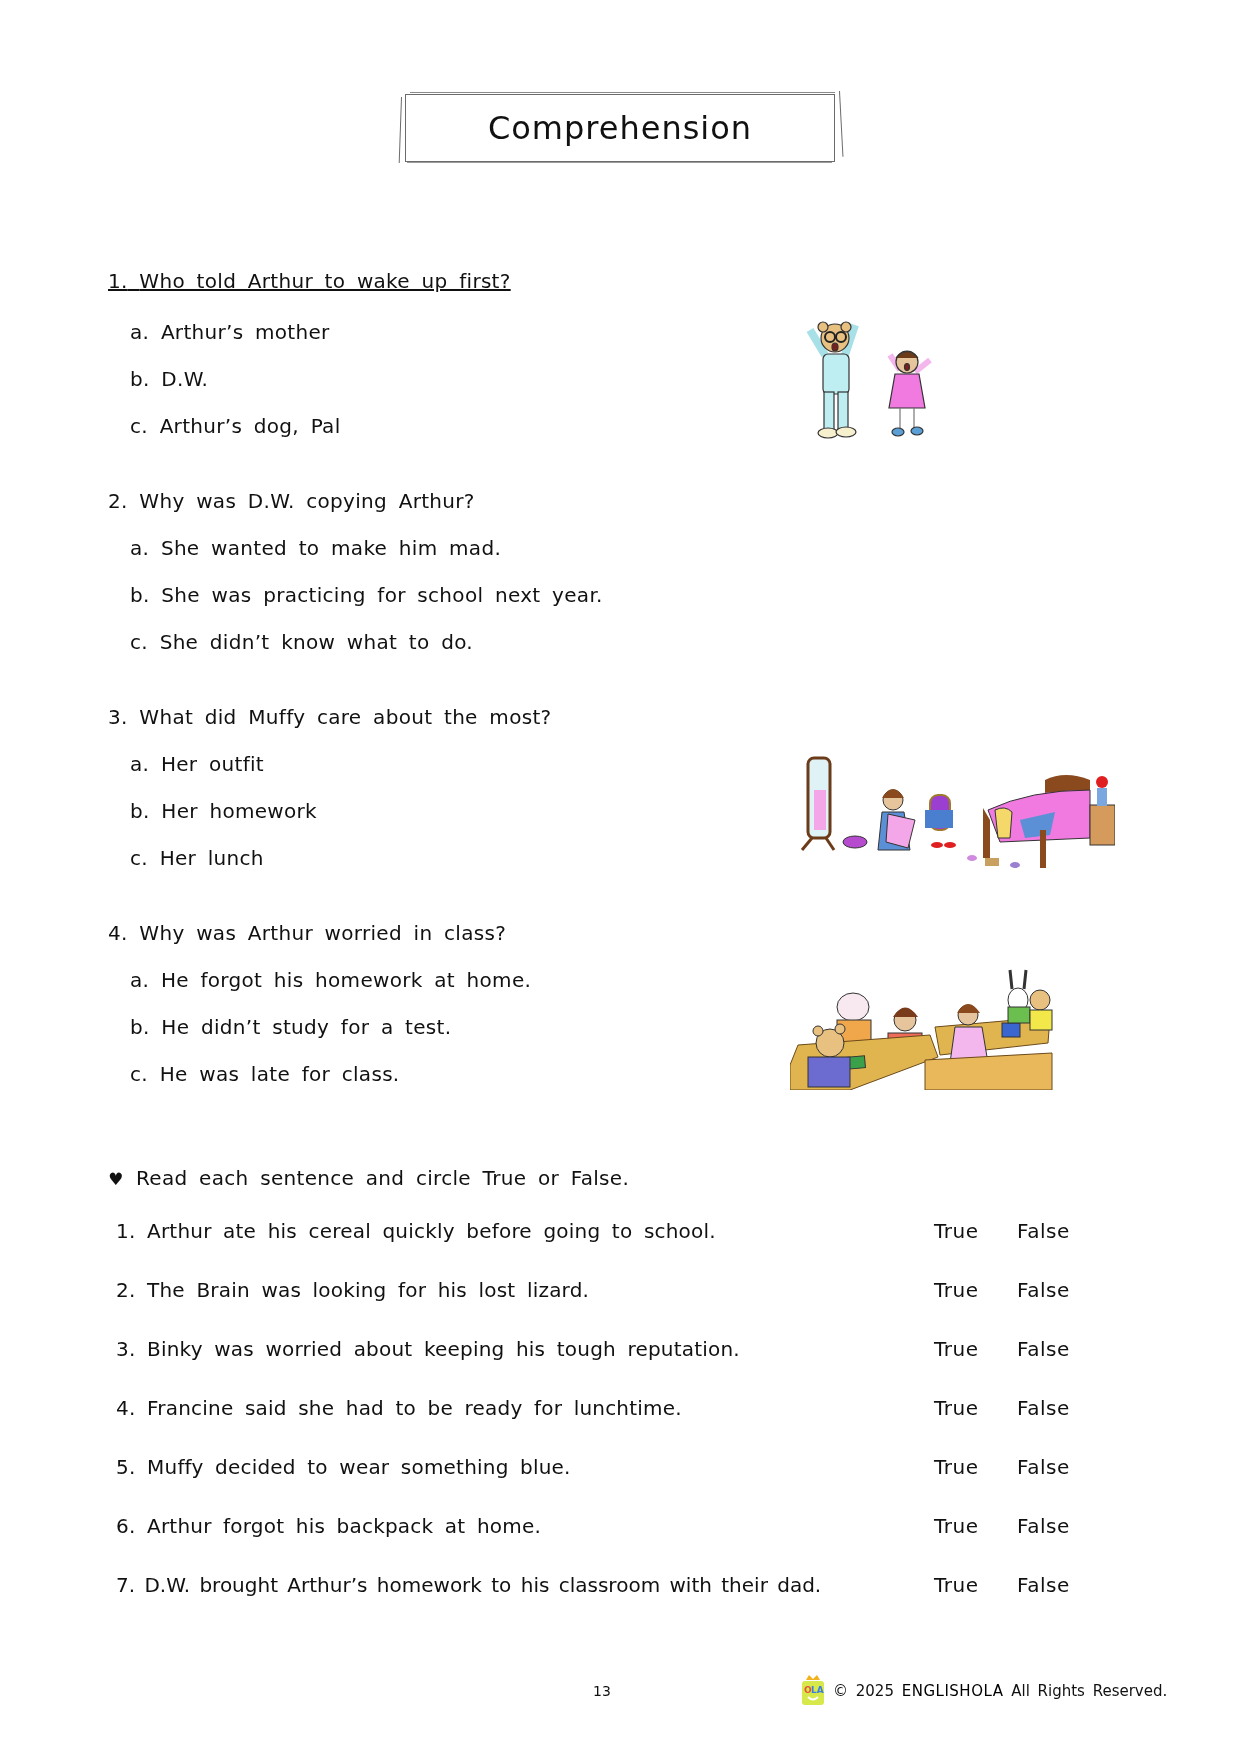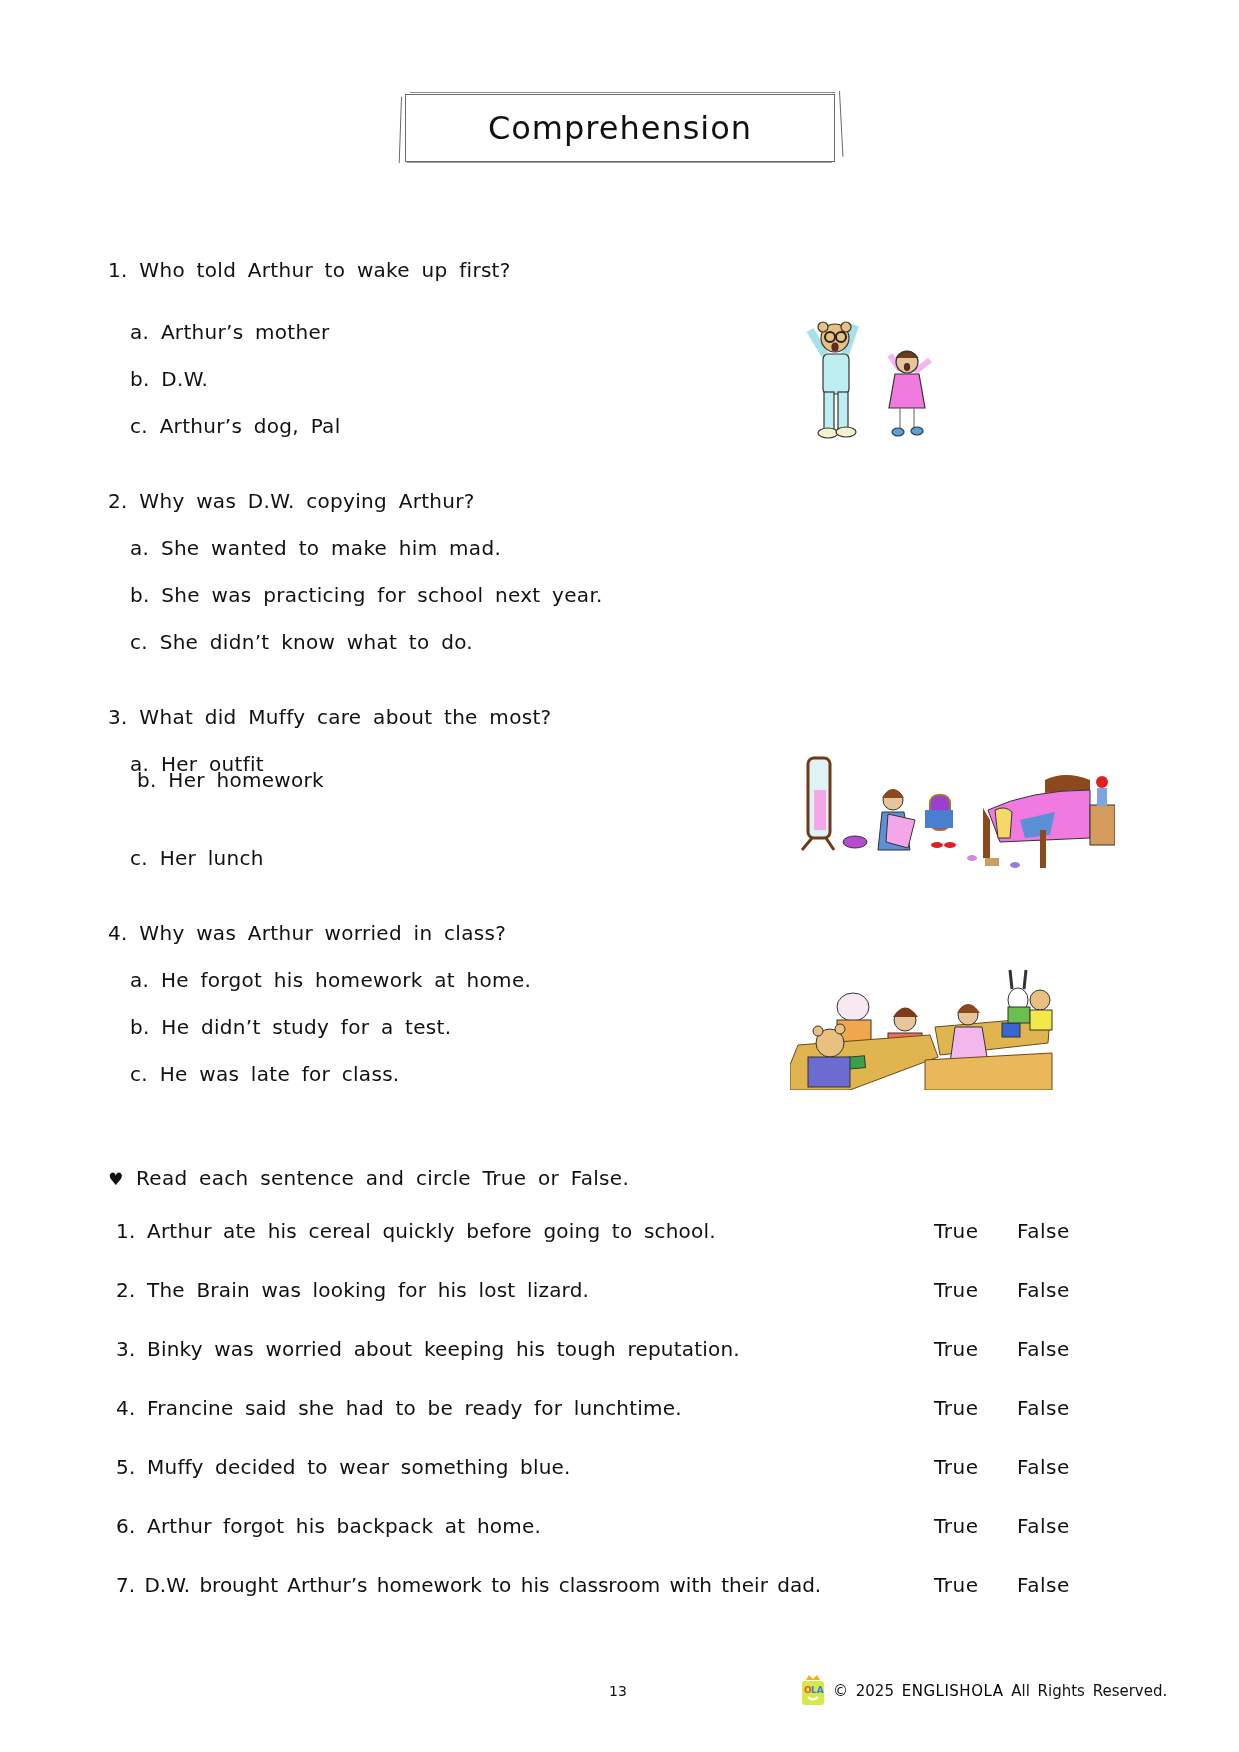--- a/index.html
+++ b/index.html
@@ -42,40 +42,40 @@
   .opt { left: 130px; }
   .heart { display: inline-block; width: 18px; margin-right: 10px; font-size: 17px; }
 
   .tf-row { position: absolute; left: 108px; width: 1020px; height: 24px; font-size: 20px; line-height: 24px; }
   .tf-text { position: absolute; left: 8px; top: 0; white-space: nowrap; word-spacing: 5px; letter-spacing: 0.2px; }
   .tf-true { position: absolute; left: 826px; top: 0; letter-spacing: 0.5px; }
   .tf-false { position: absolute; left: 909px; top: 0; letter-spacing: 0.5px; }
 
   .illus { position: absolute; }
 
-  .footer-page { position: absolute; left: 609px; top: 1683px; font-size: 14px; }
+  .footer-page { position: absolute; left: 593px; top: 1683px; font-size: 14px; }
   .footer-copy {
     position: absolute; left: 833px; top: 1682px; font-size: 15px; white-space: nowrap; word-spacing: 3px;
   }
   .brand { letter-spacing: 0.5px; }
   .logo { position: absolute; left: 800px; top: 1672px; width: 26px; height: 34px; }
 </style>
 </head>
 <body>
 
 <div class="page">
 
   <div class="title-shadow-top"></div>
   <div class="title-box">
     <span class="title-text">Comprehension</span>
   </div>
   <div class="title-shadow-bottom"></div>
 
 
-  <div class="line" style="top:258px;">
+  <div class="line" style="top:269px;text-decoration:underline;">
     <span>1.</span> <span>Who told Arthur to wake up first?</span>
   </div>
   <div class="line opt" style="top:320px;">
     <span>a.</span> <span>Arthur’s mother</span>
   </div>
   <div class="line opt" style="top:367px;">
     <span>b.</span> <span>D.W.</span>
   </div>
   <div class="line opt" style="top:414px;">
     <span>c.</span> <span>Arthur’s dog, Pal</span>
@@ -125,21 +125,21 @@
   <div class="line opt" style="top:630px;">
     <span>c.</span> <span>She didn’t know what to do.</span>
   </div>
 
   <div class="line" style="top:705px;text-align:center;">
     <span>3.</span> <span>What did Muffy care about the most?</span>
   </div>
   <div class="line opt" style="top:752px;">
     <span>a.</span> <span>Her outfit</span>
   </div>
-  <div class="line opt" style="top:768px;margin-left:7px;">
+  <div class="line opt" style="top:799px;">
     <span>b.</span> <span>Her homework</span>
   </div>
   <div class="line opt" style="top:846px;">
     <span>c.</span> <span>Her lunch</span>
   </div>
 
   <svg class="illus" style="left:790px; top:750px;" width="325" height="120" viewBox="0 0 325 120">
 
     <rect x="18" y="8" width="22" height="80" rx="6" fill="#dff3f7" stroke="#6b3b1a" stroke-width="3"></rect>
     <line x1="22" y1="88" x2="12" y2="100" stroke="#6b3b1a" stroke-width="3"></line>

